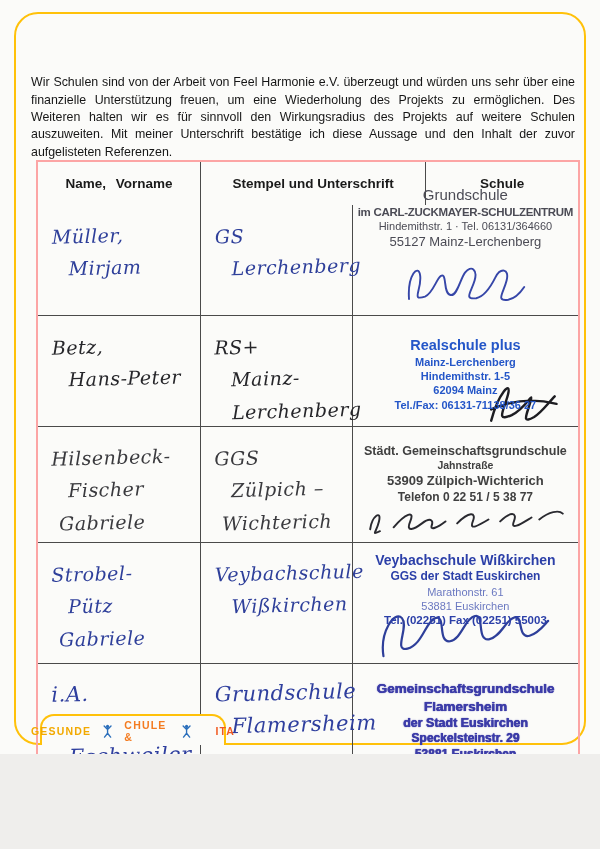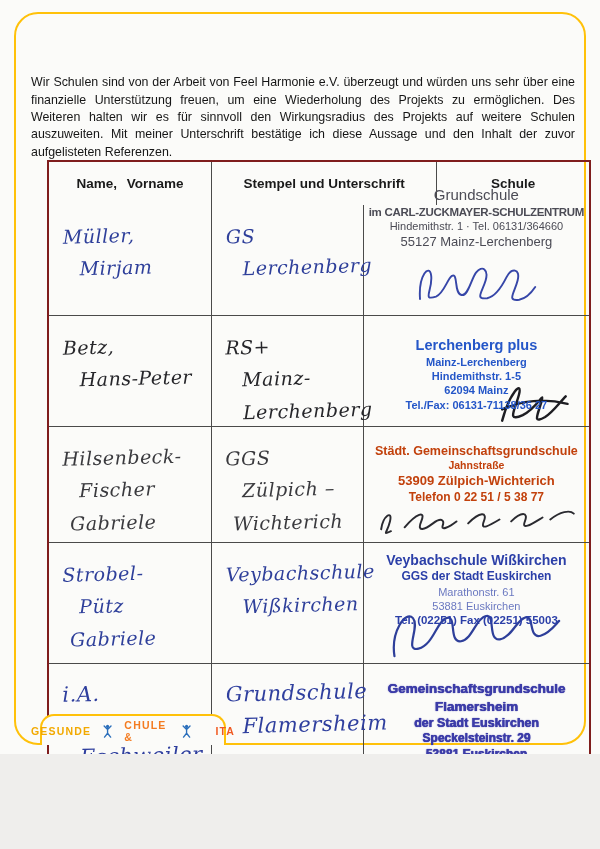--- a/index.html
+++ b/index.html
@@ -8,22 +8,22 @@
 
   
   .frame{position:absolute;left:14px;right:14px;top:12px;bottom:9px;
          border:2px solid #FFC10A;border-radius:24px;pointer-events:none;}
 
   
   .intro{position:absolute;left:31px;top:62px;width:544px;
          font-size:12.4px;line-height:1.4;color:#161616;text-align:justify;}
 
   
-  .sigtable{position:absolute;left:47px;top:160px;width:540px;
-            border:2px solid #7f1d1d;background:transparent;}
+  .sigtable{position:absolute;left:36px;top:160px;width:540px;
+            border:2px solid #fca5a5;background:transparent;}
   .trow{display:flex;border-top:1.5px solid #4a4a4a;}
   .trow:first-child{border-top:none;}
   .cell{box-sizing:border-box;border-right:1.5px solid #4a4a4a;overflow:visible;position:relative;}
   .cell:last-child{border-right:none;}
   .c1{width:30.2%;} .c2{width:28.1%;} .c3{width:41.7%;}
   .thead{height:43px;align-items:center;}
   .thead .cell{display:flex;align-items:center;justify-content:center;
                font-weight:bold;font-size:13.5px;color:#1a1a1a;height:100%;}
   .thead .c1{word-spacing:6px;}
 
@@ -112,21 +112,21 @@
             </div>
           </div>
           <div class="cell c2">
             <div class="hand" style="color: rgb(38, 38, 42);">
               <div>RS+</div>
               <div>Mainz-Lerchenberg</div>
             </div>
           </div>
           <div class="cell c3">
             <div class="stamp" style="color: rgb(36, 86, 200);">
-              <span class="stamp-line" style="font-size: 14.5px; font-weight: bold;">Lerchenberg plus</span>
+              <span class="stamp-line" style="font-size: 14.5px; font-weight: bold;">Realschule plus</span>
               <span class="stamp-line" style="font-size: 11px; font-weight: 600;">Mainz-Lerchenberg</span>
               <span class="stamp-line" style="font-size: 11px; font-weight: 600;">Hindemithstr. 1-5</span>
               <span class="stamp-line" style="font-size: 11px; font-weight: 600;">62094 Mainz</span>
               <span class="stamp-line" style="font-size: 11px; font-weight: 600;">Tel./Fax: 06131-71138/36 27</span>
             </div>
             <svg viewBox="0 0 90 60" class="sig sig-scribble">
               <path d="M12,50 C20,20 34,6 30,22 C26,38 16,52 34,44 C50,36 58,16 54,30 C50,44 44,54 58,46 C66,41 74,30 80,24 M12,38 C34,28 58,26 82,32" fill="none" stroke="#1d1d22" stroke-width="2.6" stroke-linecap="round"></path>
             </svg>
           </div>
         </div>
@@ -139,21 +139,21 @@
             </div>
           </div>
           <div class="cell c2">
             <div class="hand" style="color: rgb(58, 58, 62);">
               <div>GGS</div>
               <div>Zülpich –</div>
               <div>Wichterich</div>
             </div>
           </div>
           <div class="cell c3">
-            <div class="stamp" style="color: #c2410c;">
+            <div class="stamp" style="color: #404040;">
               <span class="stamp-line" style="font-size: 12.5px; font-weight: 600;">Städt. Gemeinschaftsgrundschule</span>
               <span class="stamp-line" style="font-size: 10.5px; font-weight: 600;">Jahnstraße</span>
               <span class="stamp-line" style="font-size: 13px; font-weight: bold;">53909 Zülpich-Wichterich</span>
               <span class="stamp-line" style="font-size: 12px; font-weight: 600;">Telefon 0 22 51 / 5 38 77</span>
             </div>
             <svg viewBox="0 0 210 45" class="sig sig-wave">
               <path d="M8,34 C10,20 20,14 17,26 C14,38 9,40 18,36 M32,32 C44,18 54,14 49,26 C44,38 53,34 61,28 C69,22 73,24 71,30 C69,36 77,32 85,26 M97,28 C109,16 117,16 113,26 C109,36 119,30 129,24 M141,26 C151,16 159,16 155,26 C151,36 163,28 173,22 M181,24 C191,16 201,14 205,18" fill="none" stroke="#2a2a30" stroke-width="2" stroke-linecap="round"></path>
             </svg>
           </div>
         </div>

